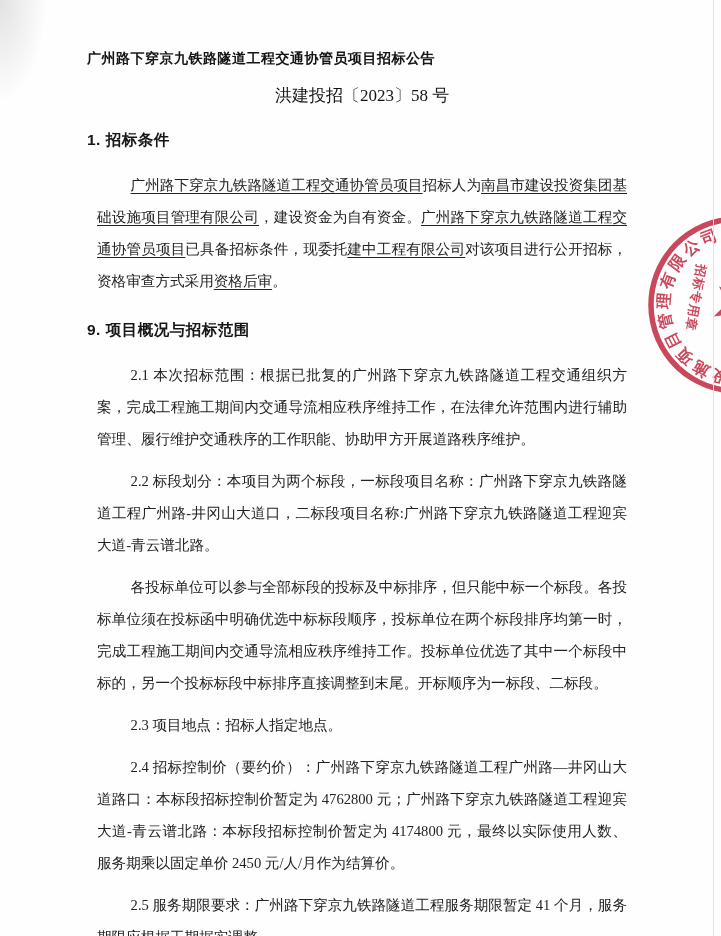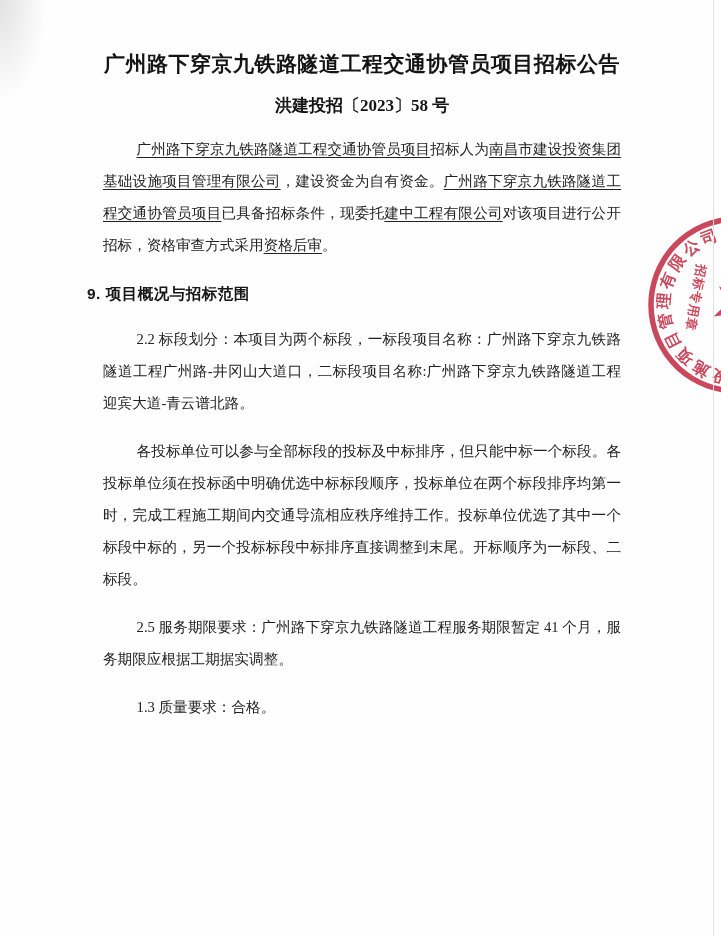--- a/index.html
+++ b/index.html
@@ -7,43 +7,43 @@
     position:relative;
     width:721px;height:936px;
     background:#fefefe;
     overflow:hidden;
     font-family:"Liberation Serif","DejaVu Serif",serif;
     color:#1e1e1e;
   }
   .content{padding:50px 84px 0 87px;}
   .doc-title{
     margin:0;
-    text-align:center;
-    font-size:21px;
+    text-align:left;
+    font-size:14px;
     font-weight:700;
     letter-spacing:0.5px;
     color:#141414;
   }
   .doc-number{
     margin:16px 0 0 0;
     text-align:center;
     font-size:17px;
-    font-weight:700;
+    font-weight:400;
     color:#141414;
   }
   .sec-heading{
     font-family:"Liberation Sans","DejaVu Sans",sans-serif;
     font-weight:700;
     font-size:15.5px;
     letter-spacing:0.5px;
     margin:23px 0 18px 0;
     color:#161616;
   }
   .para{
-    margin:16px;
+    margin:10px;
     font-size:14.6px;
     line-height:32px;
     text-align:justify;
     text-indent:2.3em;
     color:#222222;
   }
   .u{text-decoration:underline;text-underline-offset:3px;text-decoration-thickness:1px;}
   
   .edge-line{
     position:absolute;top:0;bottom:0;right:7px;width:1px;
@@ -70,24 +70,28 @@
 <body>
 
 <div class="page">
 
   <div class="corner-smudge"></div>
 
   <div class="content">
     <h1 class="doc-title">广州路下穿京九铁路隧道工程交通协管员项目招标公告</h1>
     <h2 class="doc-number">洪建投招〔2023〕58 号</h2>
     <main id="doc-body">
+        <div class="sec-heading">1. 招标条件</div>
         <p class="para"><span class="u">广州路下穿京九铁路隧道工程交通协管员项目</span><span>招标人为</span><span class="u">南昌市建设投资集团基础设施项目管理有限公司</span><span>，建设资金为自有资金。</span><span class="u">广州路下穿京九铁路隧道工程交通协管员项目</span><span>已具备招标条件，现委托</span><span class="u">建中工程有限公司</span><span>对该项目进行公开招标，资格审查方式采用</span><span class="u">资格后审</span><span>。</span></p>
         <div class="sec-heading">9. 项目概况与招标范围</div>
+        <p class="para"><span>2.1 本次招标范围：根据已批复的广州路下穿京九铁路隧道工程交通组织方案，完成工程施工期间内交通导流相应秩序维持工作，在法律允许范围内进行辅助管理、履行维护交通秩序的工作职能、协助甲方开展道路秩序维护。</span></p>
         <p class="para"><span>2.2 标段划分：本项目为两个标段，一标段项目名称：广州路下穿京九铁路隧道工程广州路-井冈山大道口，二标段项目名称:广州路下穿京九铁路隧道工程迎宾大道-青云谱北路。</span></p>
         <p class="para"><span>各投标单位可以参与全部标段的投标及中标排序，但只能中标一个标段。各投标单位须在投标函中明确优选中标标段顺序，投标单位在两个标段排序均第一时，完成工程施工期间内交通导流相应秩序维持工作。投标单位优选了其中一个标段中标的，另一个投标标段中标排序直接调整到末尾。开标顺序为一标段、二标段。</span></p>
+        <p class="para"><span>2.3 项目地点：招标人指定地点。</span></p>
+        <p class="para"><span>2.4 招标控制价（要约价）：广州路下穿京九铁路隧道工程广州路—井冈山大道路口：本标段招标控制价暂定为 4762800 元；广州路下穿京九铁路隧道工程迎宾大道-青云谱北路：本标段招标控制价暂定为 4174800 元，最终以实际使用人数、服务期乘以固定单价 2450 元/人/月作为结算价。</span></p>
         <p class="para"><span>2.5 服务期限要求：广州路下穿京九铁路隧道工程服务期限暂定 41 个月，服务期限应根据工期据实调整。</span></p>
         <p class="para"><span>1.3 质量要求：合格。</span></p>
       </main>
   </div>
 
   <svg class="seal" viewBox="0 0 200 200" aria-hidden="true">
     <g transform="rotate(100 100 100)">
       <circle cx="100" cy="100" r="86" fill="none" stroke="var(--seal,#c5394f)" stroke-width="5.5"></circle>
       <path id="sealArc" d="M 100,100 m -68,0 a 68,68 0 1,1 136,0 a 68,68 0 1,1 -136,0" fill="none"></path>
       <text font-size="16" letter-spacing="3" fill="var(--seal,#c5394f)">

